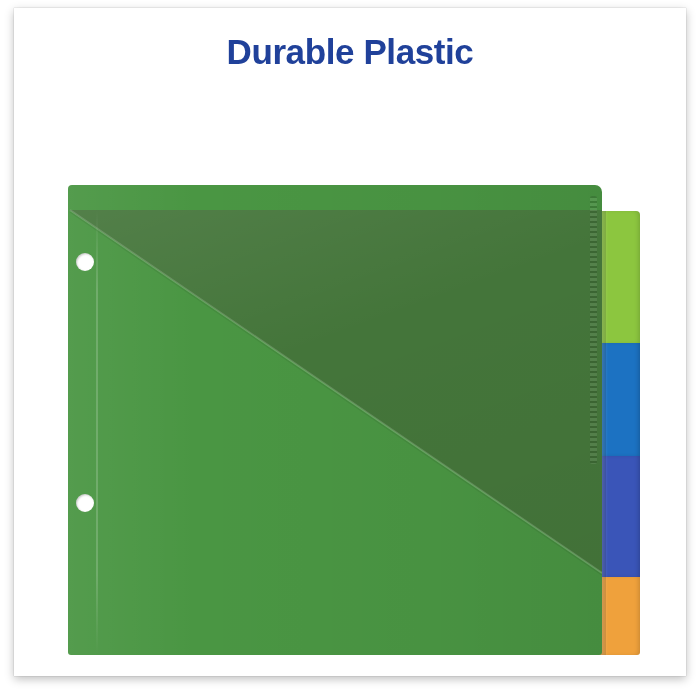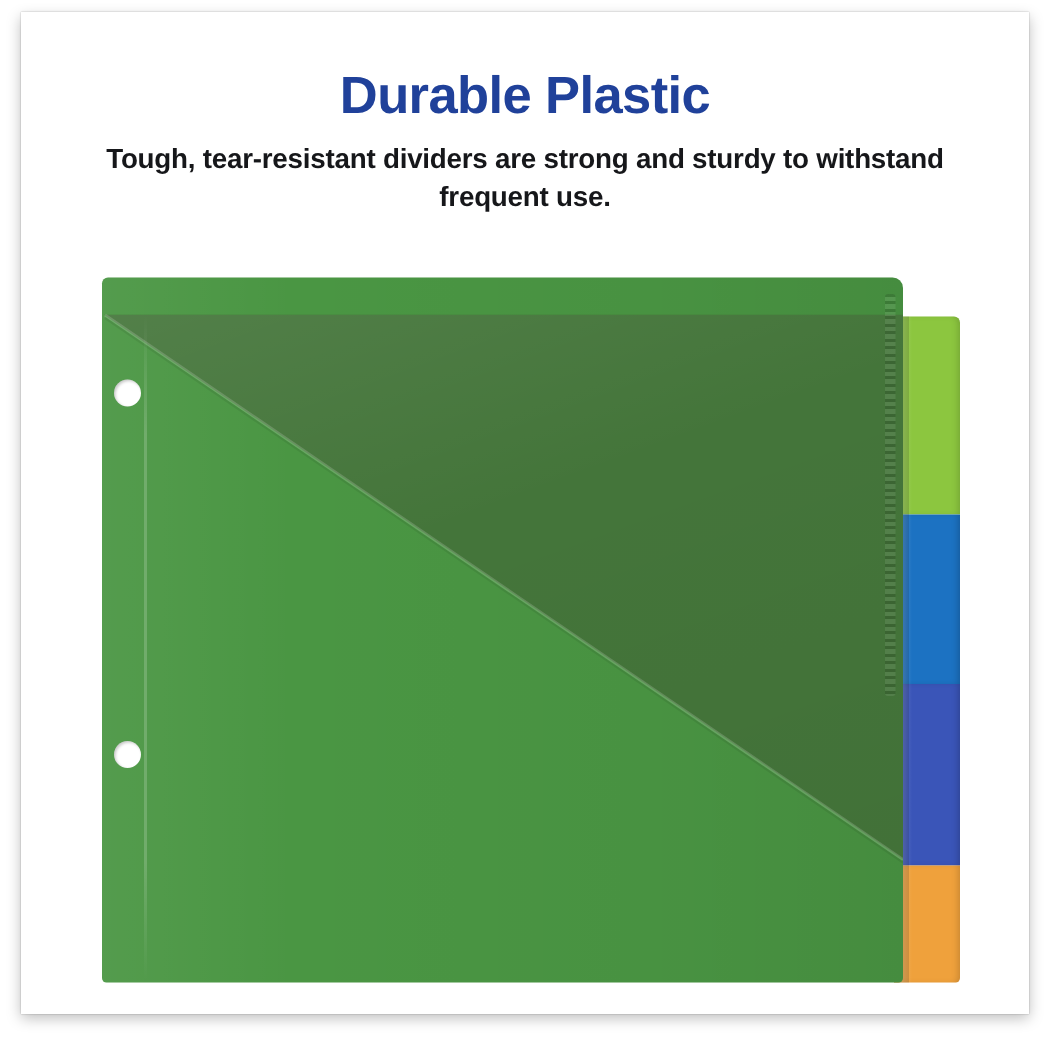--- a/index.html
+++ b/index.html
@@ -26,21 +26,21 @@
     width: 672px;
     height: 668px;
     background: #ffffff;
     box-shadow: 0 3px 9px rgba(0,0,0,0.26), 0 0 1px rgba(0,0,0,0.30);
   }
 
   
   .text-block {
     position: absolute;
     left: 0;
-    top: 46px;
+    top: 34px;
     width: 700px;
     text-align: center;
   }
   .headline {
     font-size: 35px;
     font-weight: bold;
     color: #20419A;
     letter-spacing: -0.4px;
     line-height: 1.05;
     margin: 0;
@@ -195,21 +195,20 @@
 </style>
 </head>
 <body>
 
 <div id="product-card">
 
   <div class="card-surface"></div>
 
   <div class="text-block">
     <div class="headline">Durable Plastic</div>
-    <div class="subhead">Tough, tear-resistant dividers are strong and sturdy to withstand frequent use.</div>
   </div>
 
   <div class="photo-stage">
 
     <div class="tab tab-green"></div>
     <div class="tab tab-blue"></div>
     <div class="tab tab-purple"></div>
     <div class="tab tab-orange"></div>
     <div class="tab-shade" style="top:211px;height:444px;"></div>
 

